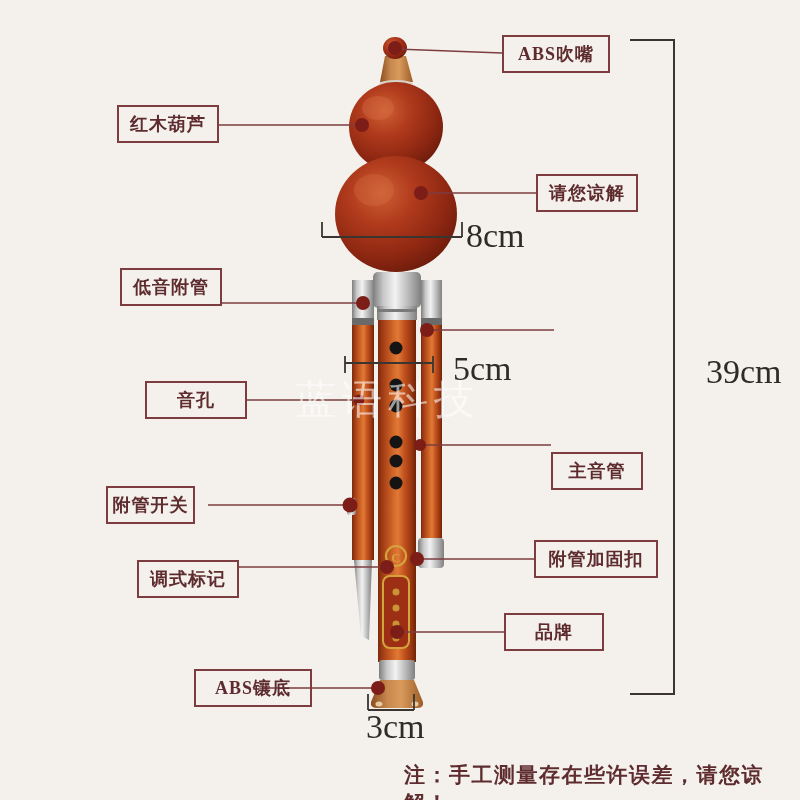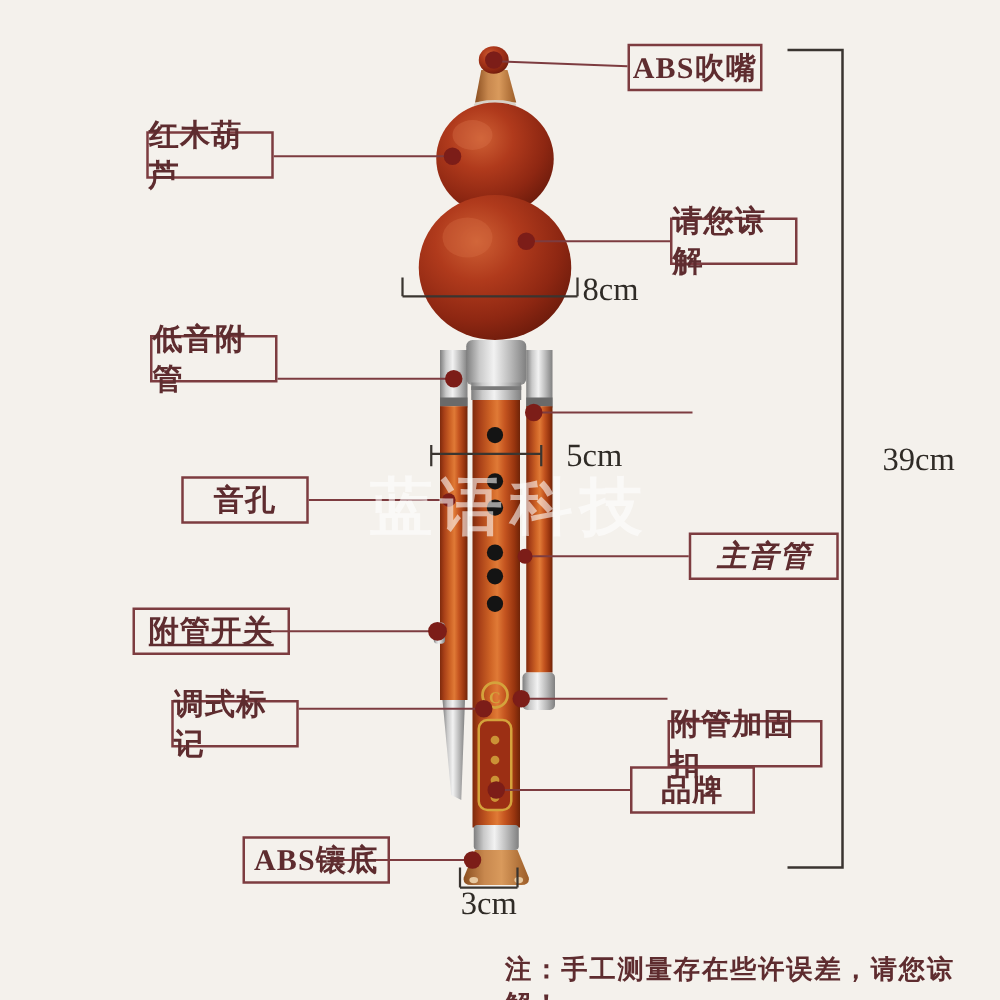--- a/index.html
+++ b/index.html
@@ -6,34 +6,34 @@
   #stage{
     position:relative; width:800px; height:800px;
     background:#f4f1ec; overflow:hidden;
     font-family:"Liberation Serif","DejaVu Serif",serif;
   }
   #artwork{position:absolute;left:0;top:0;}
   .label{
     position:absolute; box-sizing:border-box;
     border:2px solid #7d3c40; color:#5e2c2f;
     height:38px; display:flex; align-items:center; justify-content:center;
-    font-size:24px; font-weight:bold; letter-spacing:1px;
+    font-size:18px; font-weight:bold; letter-spacing:1px;
     background:transparent;
   }
   .measure{
-    position:absolute; color:#2f2b26; font-size:26px;
+    position:absolute; color:#2f2b26; font-size:34px;
     font-family:"Liberation Serif","DejaVu Serif",serif;
   }
   .note{
     position:absolute; left:404px; top:761px;
     color:#5e2c2f; font-size:21px; font-weight:bold; letter-spacing:1.5px;
   }
   .watermark{
     position:absolute; left:296px; top:372px; width:220px;
-    color:rgba(255,255,255,0.58); font-size:50px; font-weight:bold;
+    color:rgba(255,255,255,0.58); font-size:40px; font-weight:normal;
     letter-spacing:6px; font-family:"Liberation Sans",sans-serif;
     white-space:nowrap; pointer-events:none;
   }
 </style>
 </head>
 <body>
 
 <div id="stage">
 
   <svg id="artwork" width="800" height="800" viewBox="0 0 800 800">
@@ -186,40 +186,40 @@
 
   <div class="label" style="left:117px;top:105px;width:102px;">
     <span>红木葫芦</span>
   </div>
   <div class="label" style="left:120px;top:268px;width:102px;">
     <span>低音附管</span>
   </div>
   <div class="label" style="left:145px;top:381px;width:102px;">
     <span>音孔</span>
   </div>
-  <div class="label" style="left:106px;top:486px;width:126px;text-decoration:underline;">
+  <div class="label" style="left:106px;top:486px;width:89px;">
     <span>附管开关</span>
   </div>
   <div class="label" style="left:137px;top:548px;width:102px;margin-top:12px;">
     <span>调式标记</span>
   </div>
   <div class="label" style="left:162px;top:669px;width:118px;margin-left:32px;">
     <span>ABS镶底</span>
   </div>
 
   <div class="label" style="left:502px;top:35px;width:108px;">
     <span>ABS吹嘴</span>
   </div>
   <div class="label" style="left:536px;top:174px;width:102px;">
     <span>请您谅解</span>
   </div>
-  <div class="label" style="left:551px;top:426px;width:120px;font-style:italic;">
+  <div class="label" style="left:551px;top:452px;width:92px;">
     <span>主音管</span>
   </div>
-  <div class="label" style="left:534px;top:540px;width:124px;margin-top:36px;">
+  <div class="label" style="left:534px;top:540px;width:124px;">
     <span>附管加固扣</span>
   </div>
   <div class="label" style="left:504px;top:613px;width:100px;">
     <span>品牌</span>
   </div>
 
   <div class="measure" style="left:466px;top:217px;">8cm</div>
   <div class="measure" style="left:453px;top:350px;">5cm</div>
   <div class="measure" style="left:678px;top:353px;margin-left:28px;">39cm</div>
   <div class="measure" style="left:366px;top:708px;width:50px;text-align:center;">3cm</div>

